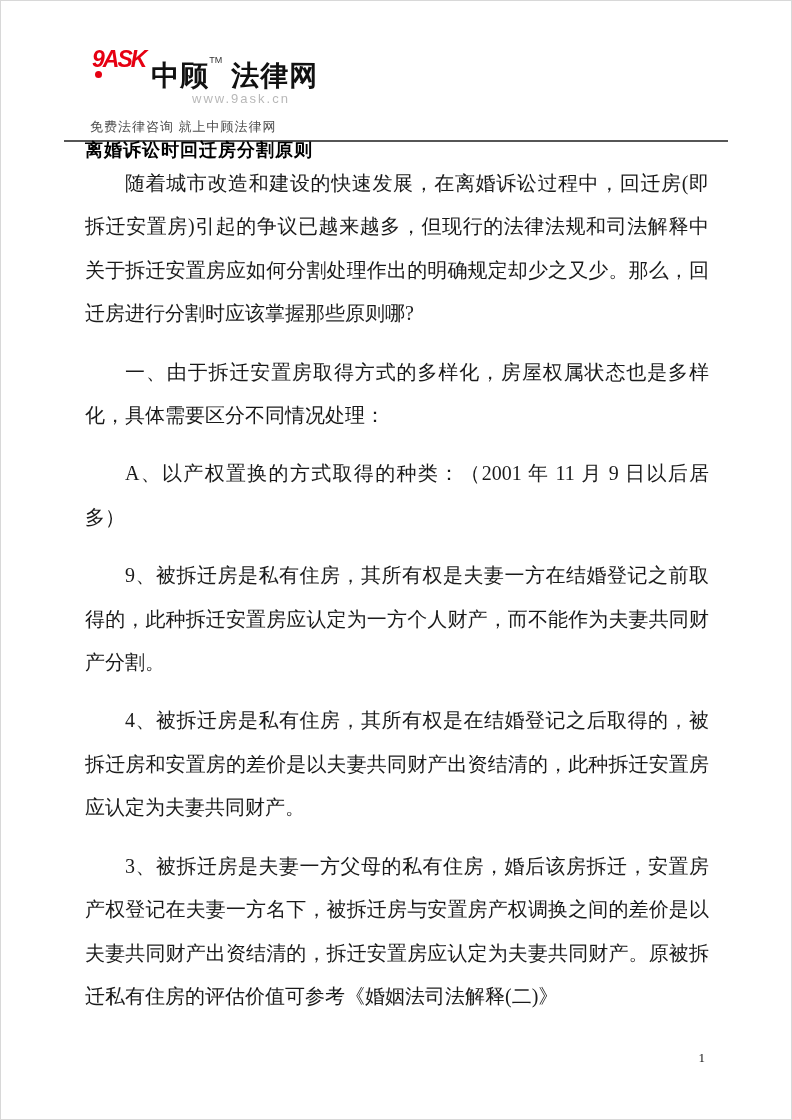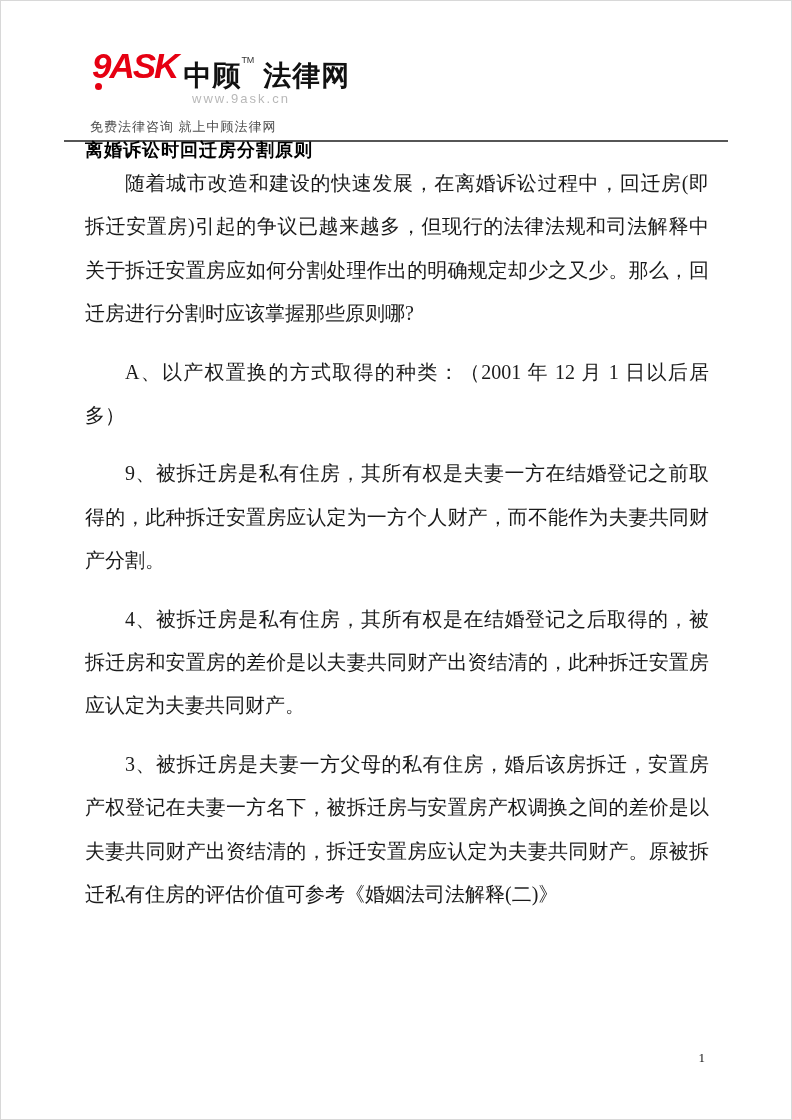--- a/index.html
+++ b/index.html
@@ -32,21 +32,21 @@
   .logo-row {
     display: flex;
     align-items: flex-start;
     line-height: 1;
   }
   .logo-9ask {
     position: relative;
     font-family: "Liberation Sans", "DejaVu Sans", sans-serif;
     font-weight: bold;
     font-style: italic;
-    font-size: 35px;
+    font-size: 23px;
     letter-spacing: -2px;
     color: #e60012;
     padding-right: 6px;
   }
   .logo-9ask .nine-dot {
     position: absolute;
     left: 3px;
     bottom: -7px;
     width: 7px;
     height: 7px;
@@ -139,21 +139,22 @@
       <div class="logo-url">www.9ask.cn</div>
     </div>
     <div class="tagline">免费法律咨询 就上中顾法律网</div>
     <hr class="header-rule">
   </header>
 
   <main class="doc-main">
     <h1 class="doc-title">离婚诉讼时回迁房分割原则</h1>
     <div class="doc-body">
         <p class="para">随着城市改造和建设的快速发展，在离婚诉讼过程中，回迁房(即拆迁安置房)引起的争议已越来越多，但现行的法律法规和司法解释中关于拆迁安置房应如何分割处理作出的明确规定却少之又少。那么，回迁房进行分割时应该掌握那些原则哪?</p>
-        <p class="para">A、以产权置换的方式取得的种类：（2001 年 12 月 1 日以后居多）</p>
+        <p class="para">一、由于拆迁安置房取得方式的多样化，房屋权属状态也是多样化，具体需要区分不同情况处理：</p>
+        <p class="para">A、以产权置换的方式取得的种类：（2001 年 11 月 9 日以后居多）</p>
         <p class="para">9、被拆迁房是私有住房，其所有权是夫妻一方在结婚登记之前取得的，此种拆迁安置房应认定为一方个人财产，而不能作为夫妻共同财产分割。</p>
         <p class="para">4、被拆迁房是私有住房，其所有权是在结婚登记之后取得的，被拆迁房和安置房的差价是以夫妻共同财产出资结清的，此种拆迁安置房应认定为夫妻共同财产。</p>
         <p class="para">3、被拆迁房是夫妻一方父母的私有住房，婚后该房拆迁，安置房产权登记在夫妻一方名下，被拆迁房与安置房产权调换之间的差价是以夫妻共同财产出资结清的，拆迁安置房应认定为夫妻共同财产。原被拆迁私有住房的评估价值可参考《婚姻法司法解释(二)》</p>
       </div>
   </main>
 
   <div class="page-number">1</div>
 
 </div>
 

